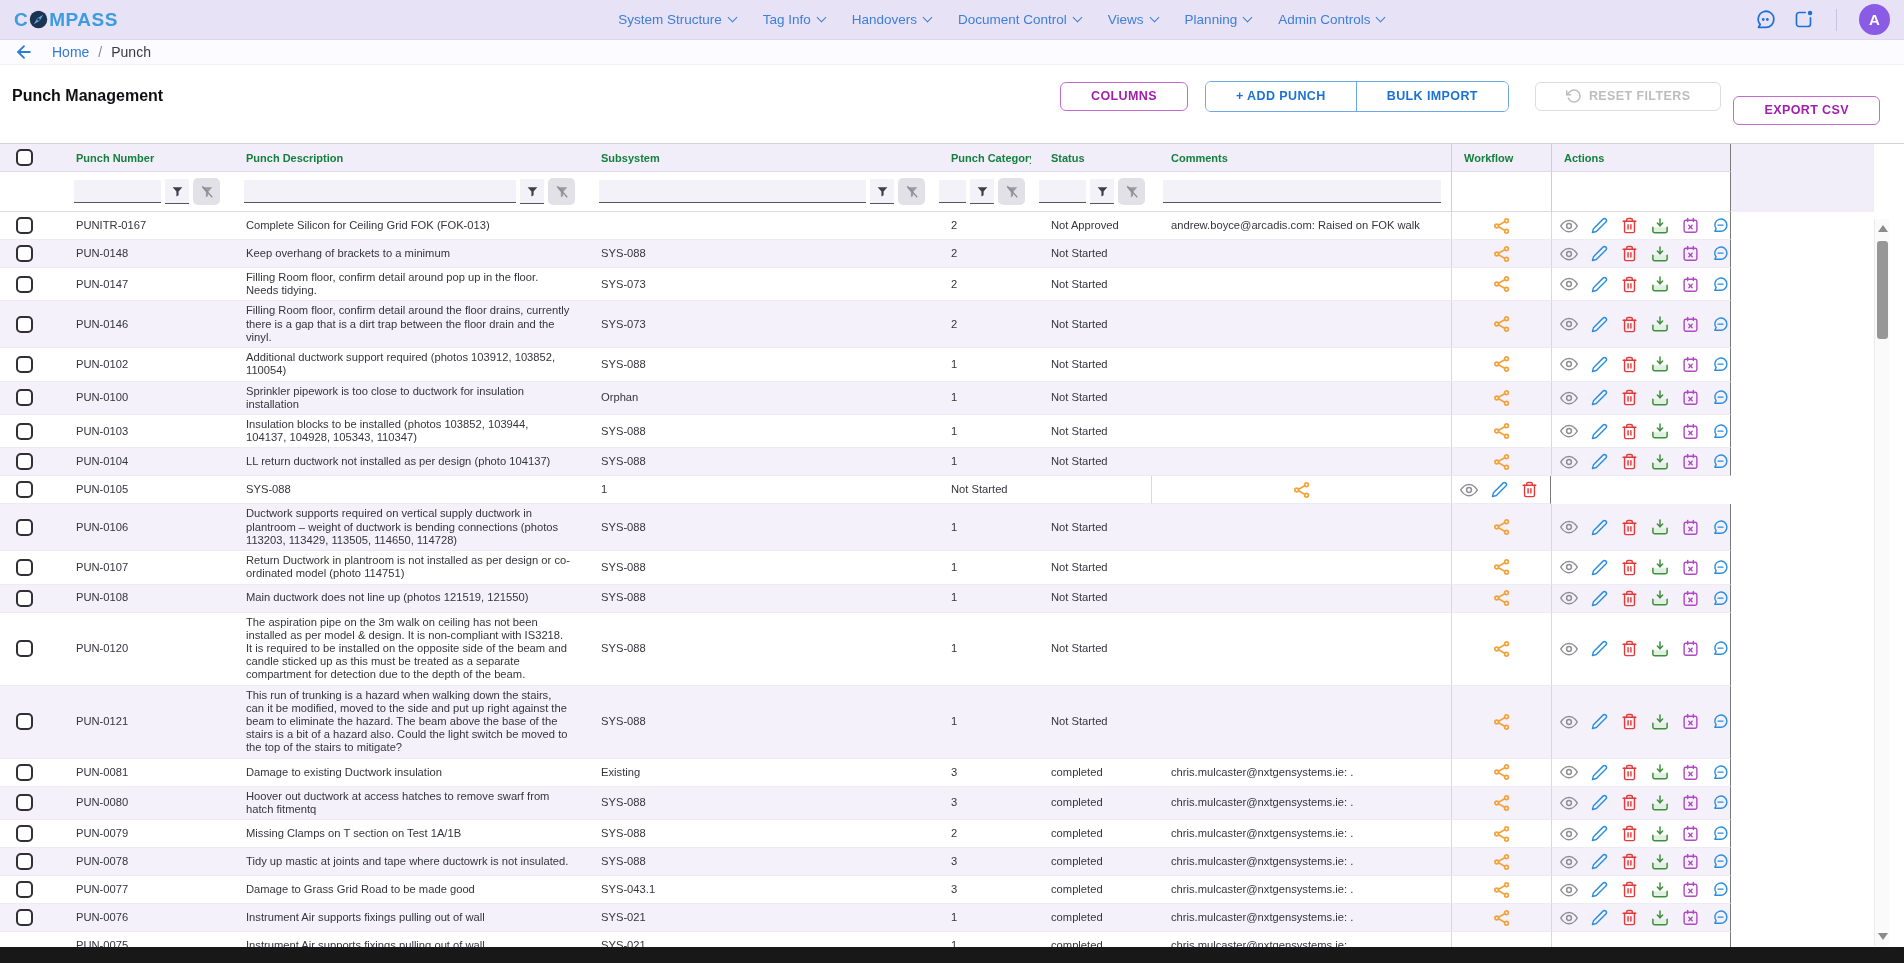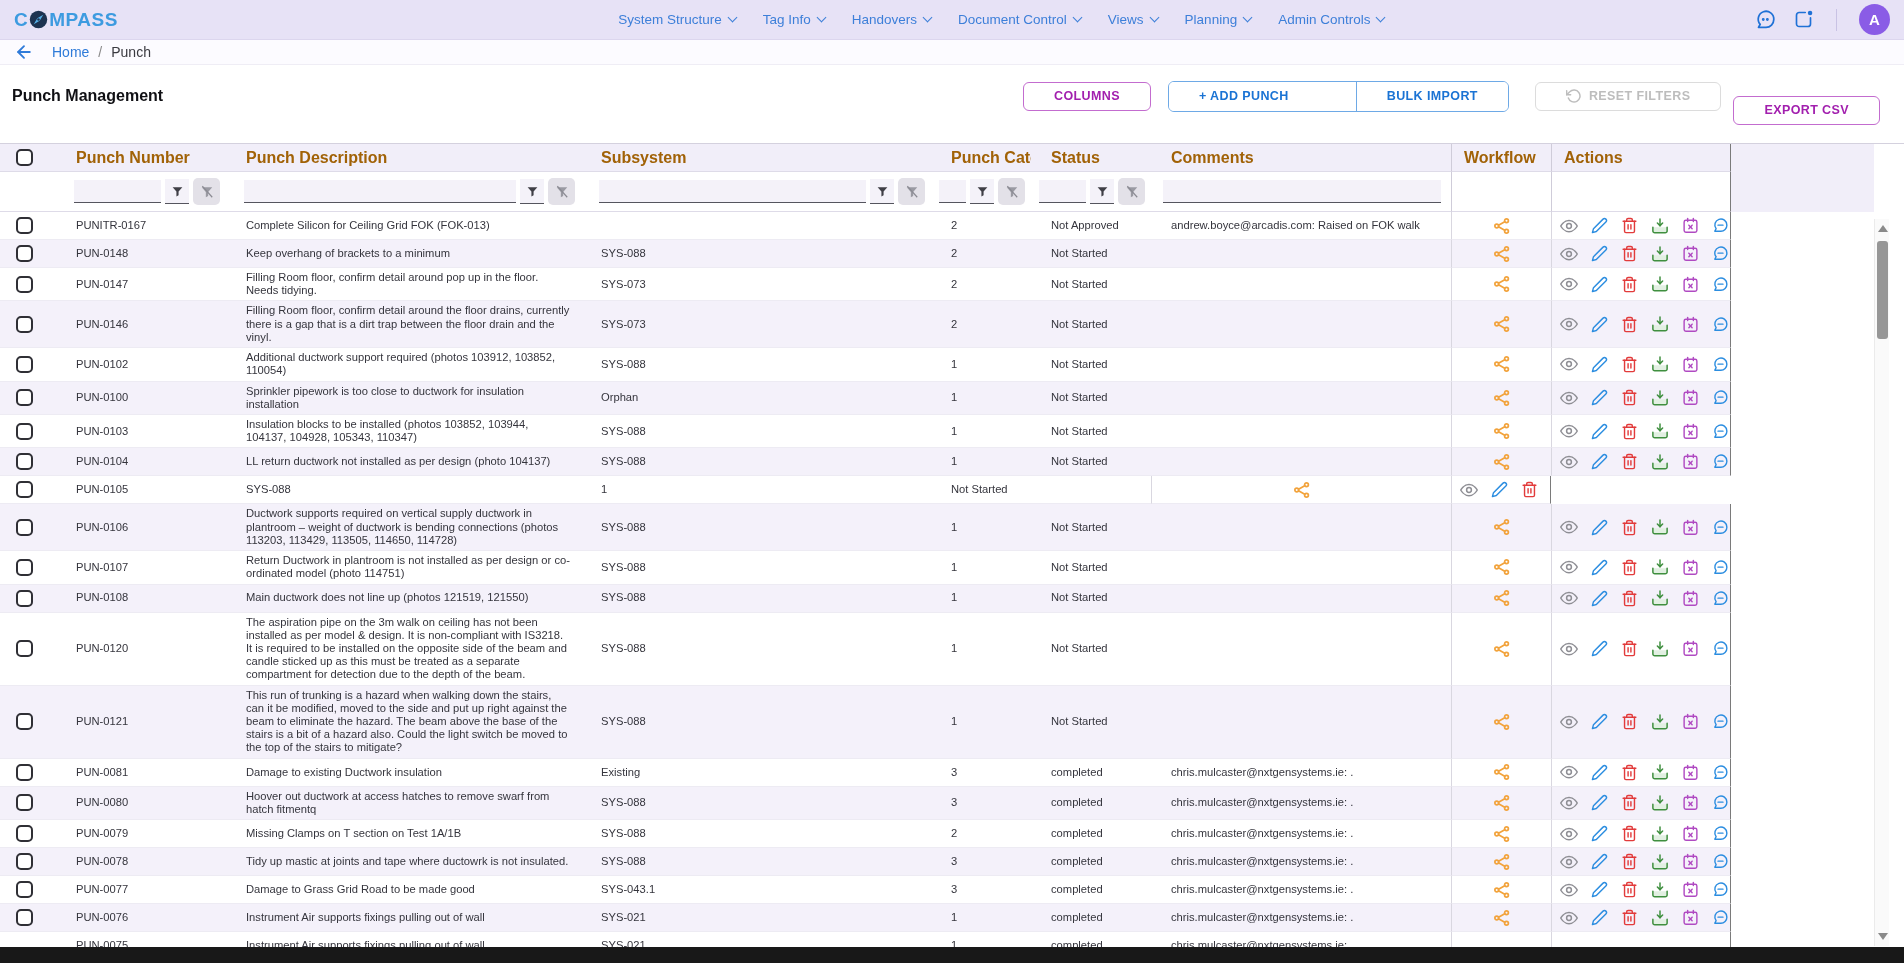--- a/index.html
+++ b/index.html
@@ -37,34 +37,34 @@
   
   .title-row { height:62px; display:flex; align-items:center; padding:0 24px 0 12px; }
   .page-title { font-size:16px; font-weight:bold; color:#101014; }
   .title-row .grow { flex:1; }
   .btn { height:29px; border-radius:6px; background:#fff; font-weight:bold;
     font-size:12.5px; letter-spacing:.4px; padding:0 30px; display:inline-flex;
     align-items:center; cursor:pointer; white-space:nowrap;
     font-family:"Liberation Sans", sans-serif; }
   .btn-purple { color:#a21fae; border:1px solid #c36ccf; }
   .btn-group { display:inline-flex; border:1px solid #6ea9e6; border-radius:6px;
-    overflow:hidden; margin-left:17px;gap:37px; }
+    overflow:hidden; margin-left:17px; }
   .btn-blue { color:#1a73d4; border:none; border-radius:0; }
   .btn-blue + .btn-blue { border-left:1px solid #6ea9e6; }
   .btn-disabled { color:#bdbdbd; border:1px solid #dcdcdc; margin-left:26px;
     cursor:default; gap:7px; }
   .btn-export { margin-left:12px;margin-top:28px; }
 
   
   .table-wrap { margin-top:16px; position:relative; }
   .grid { display:grid;
     grid-template-columns:56px 170px 355px 350px 100px 120px 300px 100px 180px 143px; }
   .thead { background:transparent; border-top:1px solid #d4d1de; }
   .th { background:#f1eef9; min-height:28px; display:flex; align-items:center;
-    font-size:16px; font-weight:bold; color:#a16207; padding:0 6px 0 20px;
+    font-size:11px; font-weight:bold; color:#15803d; padding:0 6px 0 20px;
     border-bottom:1px solid #dedbe8; white-space:nowrap; }
   .th.c1 { padding-left:16px; }
   .th.c8, .th.c9 { border-left:1px solid #cfccd9; padding-left:12px; }
   .th.c9 { border-right:1px solid #7a7a7a; }
   .th.c10 { border-bottom:none; }
 
   .filters { }
   .fcell { min-height:37px; display:flex; align-items:center; gap:4px;
     padding:6px 6px 6px 18px; border-bottom:1px solid #dedbe8; background:#fff; }
   .fcell.c1 { padding-left:16px; }

